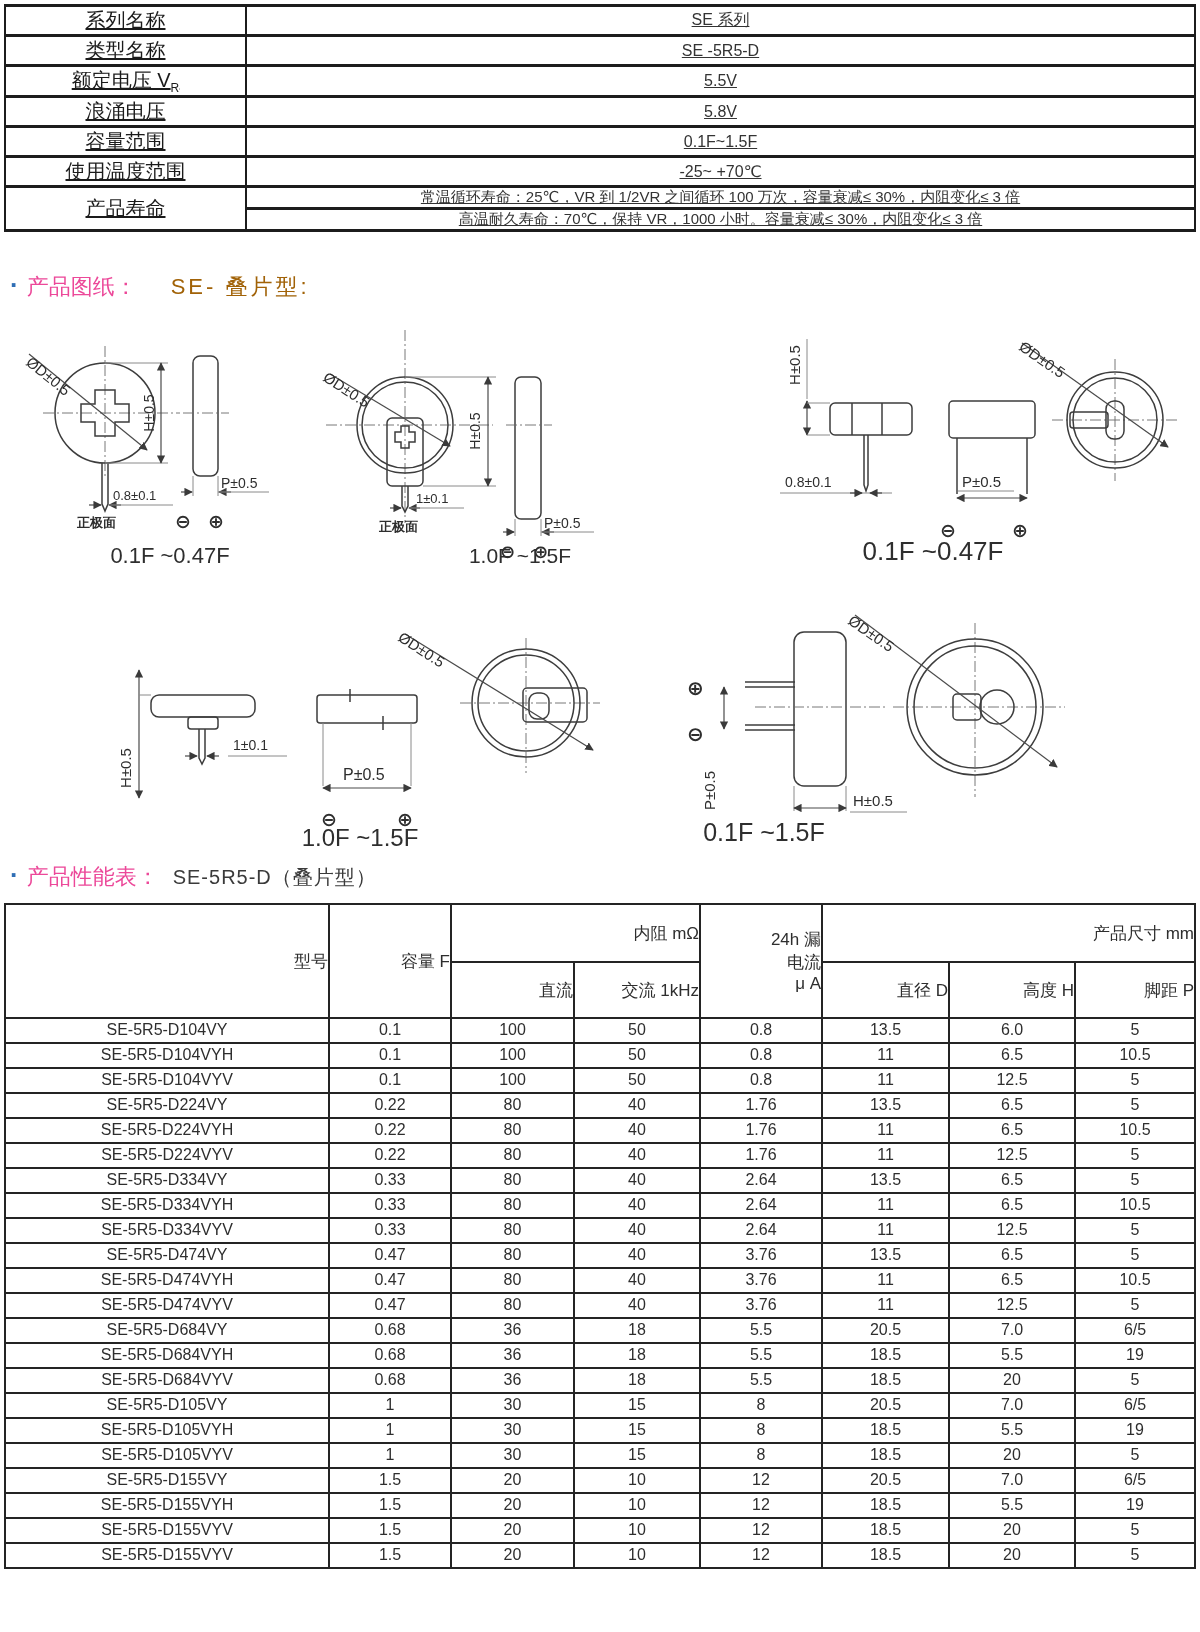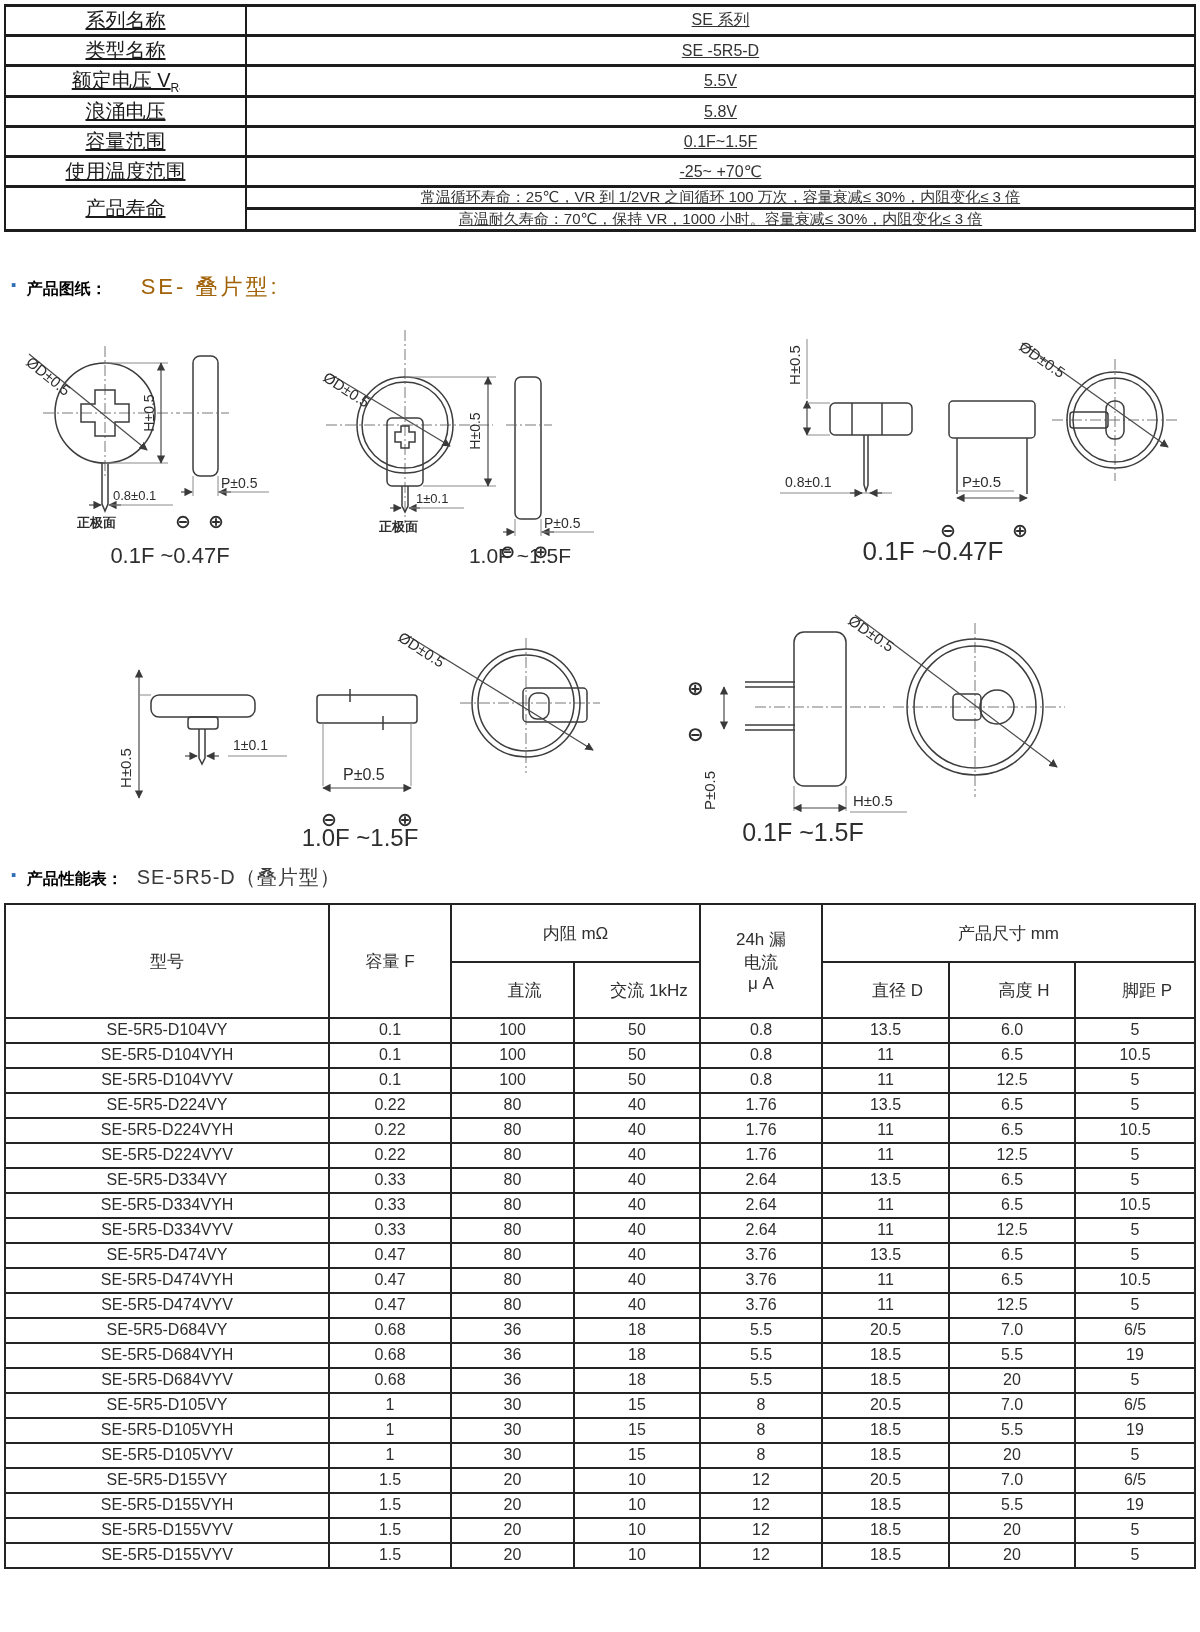--- a/index.html
+++ b/index.html
@@ -12,35 +12,35 @@
   
   table.spec { position:absolute; left:4px; top:4px; width:1192px; border-collapse:collapse; table-layout:fixed; }
   table.spec td { border:2px solid #1c1c1c; border-top-width:3px; border-bottom-width:3px; text-align:center; vertical-align:middle;text-decoration:underline; }
   table.spec td.lbl { width:241px; font-size:20px; color:#1b1b1b; height:28px; }
   table.spec td.val { font-size:16px; color:#333; }
   table.spec td.lifeval { font-size:15px; color:#333; height:19px; }
   table.spec sub { font-size:12px; }
   
   .sec-head { position:absolute; left:10px; display:flex; align-items:baseline; }
   .sec-bullet { color:#2f6eb5; font-size:26px; font-weight:bold; margin-right:8px; }
-  .sec-title { color:#000000; font-size:16px; font-weight:bold; }
+  .sec-title { color:#ec4899; font-size:22px; font-weight:normal; }
   .sec-sub { color:#a16207; font-size:22px; margin-left:34px; letter-spacing:3px; }
   .sec-sub2 { color:#3a3a3a; font-size:20px; margin-left:14px; letter-spacing:1px;text-align:center; }
   
   svg.draw { position:absolute; overflow:visible; }
   svg.draw .ln { fill:none; stroke:#3d3d3d; stroke-width:1.5; }
   svg.draw .thin { fill:none; stroke:#8a8a8a; stroke-width:1; }
   svg.draw .dim { fill:none; stroke:#4a4a4a; stroke-width:1.2; }
   svg.draw .cl { fill:none; stroke:#6a6a6a; stroke-width:0.9; stroke-dasharray:11 3 2 3; }
   svg.draw text { fill:#2e2e2e; font-family:"Liberation Sans","DejaVu Sans",sans-serif; }
   .caption { position:absolute; transform:translateX(-50%); color:#2e2e2e; white-space:nowrap; }
   
   table.perf { position:absolute; left:4px; top:903px; width:1192px; border-collapse:collapse; table-layout:fixed; }
   table.perf th, table.perf td { border:2px solid #242424; text-align:center; vertical-align:middle; font-weight:normal; color:#2e2e2e; }
-  table.perf th { font-size:17px; }
+  table.perf th { font-size:17px;text-align:right; }
   table.perf td { font-size:16px; height:25px; line-height:1.05; }
   table.perf tr.h1 th { height:58px; }
   table.perf tr.h2 th { height:56px;padding-left:24px; }
 </style>
 </head>
 <body>
 
 <div class="page">
 
   <table class="spec">
@@ -302,21 +302,21 @@
       <rect class="ln" x="308" y="129" width="28" height="26" rx="4"></rect>
       <circle class="ln" cx="352" cy="142" r="17"></circle>
     </g>
     <g>
       <line class="dim" x1="210" y1="50" x2="412" y2="202" marker-end="url(#arr)"></line>
       <text font-size="15" transform="translate(202,58) rotate(35)">ØD±0.5</text>
     </g>
   </svg>
 
   <div class="caption" style="left:360px; top:824px; font-size:24px;">1.0F ~1.5F</div>
-  <div class="caption" style="left:803px; top:818px; font-size:25px;">0.1F ~1.5F</div>
+  <div class="caption" style="left:764px; top:818px; font-size:25px;">0.1F ~1.5F</div>
 
   <div class="sec-head" style="top:860px;">
     <span class="sec-bullet">·</span>
     <span class="sec-title">产品性能表：</span>
     <span class="sec-sub2">SE-5R5-D（叠片型）</span>
   </div>
 
   <table class="perf">
     <colgroup>
       <col style="width:324px">

